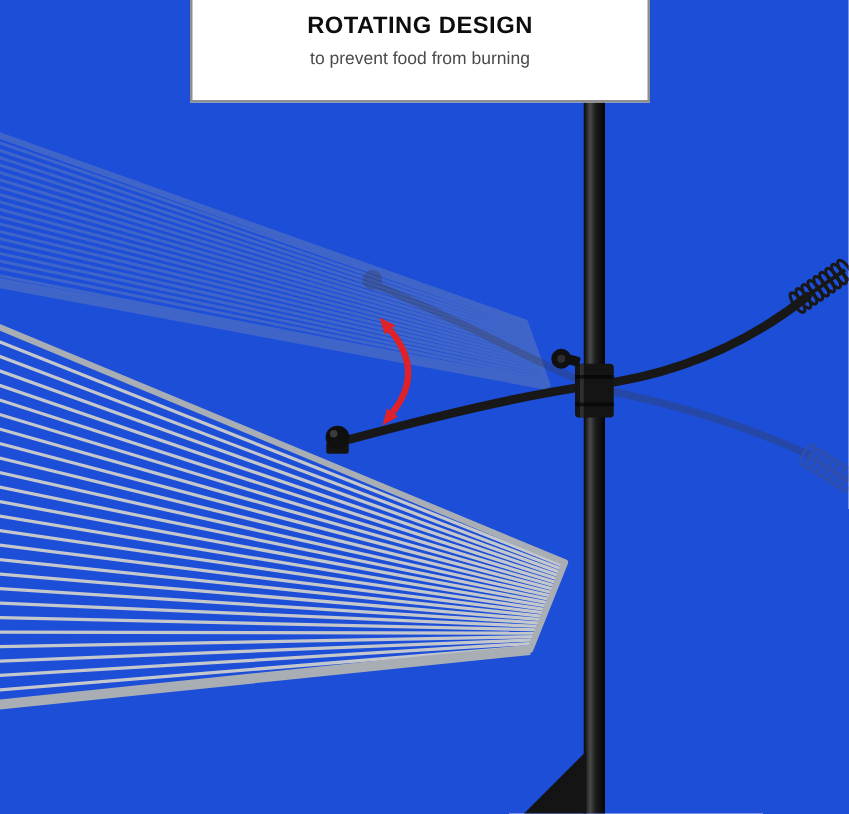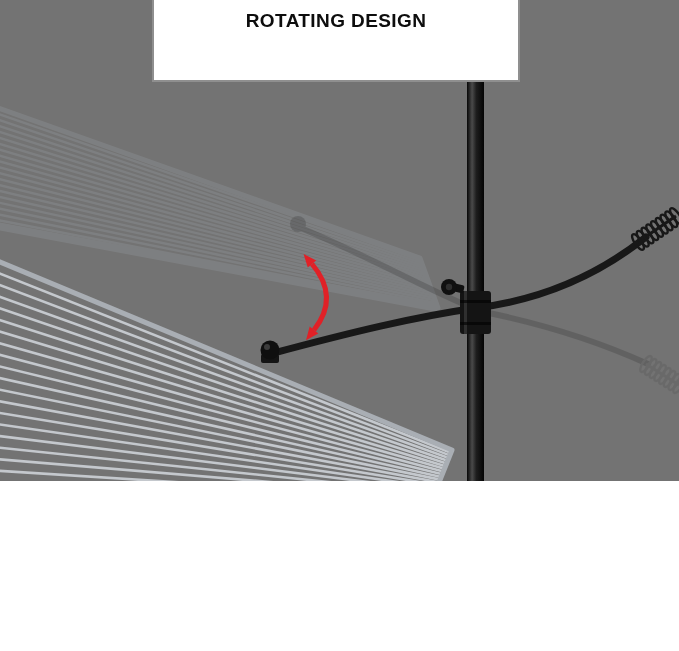--- a/index.html
+++ b/index.html
@@ -1,17 +1,17 @@
 <!DOCTYPE html>
 <html><head>
 <meta charset="utf-8">
 <style>
   html,body{margin:0;padding:0;background:#fff;}
   .canvas{
-    position:relative;width:679px;height:481px;overflow:hidden;background:#737373;
+    position:relative;width:679px;height:651px;overflow:hidden;background:#1d4ed8;
     font-family:"Liberation Sans",sans-serif;
   }
   svg.scene{position:absolute;left:0;top:0;z-index:1;}
   .callout{
     position:absolute;left:152px;top:-2px;width:368px;height:84px;
     box-sizing:border-box;background:#ffffff;border:2px solid #8f8f8f;
     text-align:center;z-index:2;padding-top:10px;
   }
   .callout .title{
     margin:0 0 5px 0;font-size:19px;font-weight:bold;color:#0d0d0d;
@@ -151,15 +151,16 @@
       <rect x="450" y="284" width="14" height="8" rx="2" fill="#101010" transform="rotate(14 457 288)"></rect>
       <circle cx="449" cy="287" r="8" fill="#101010"></circle>
       <circle cx="449" cy="287" r="3.2" fill="#2e2e2e"></circle>
     </g>
 
     <polygon points="469,601 419,651 469,651" fill="#141414"></polygon>
   </svg>
 
   <div class="callout">
     <p class="title">ROTATING DESIGN</p>
+    <p class="sub">to prevent food from burning</p>
   </div>
 
 </div>
 
 </body></html>

